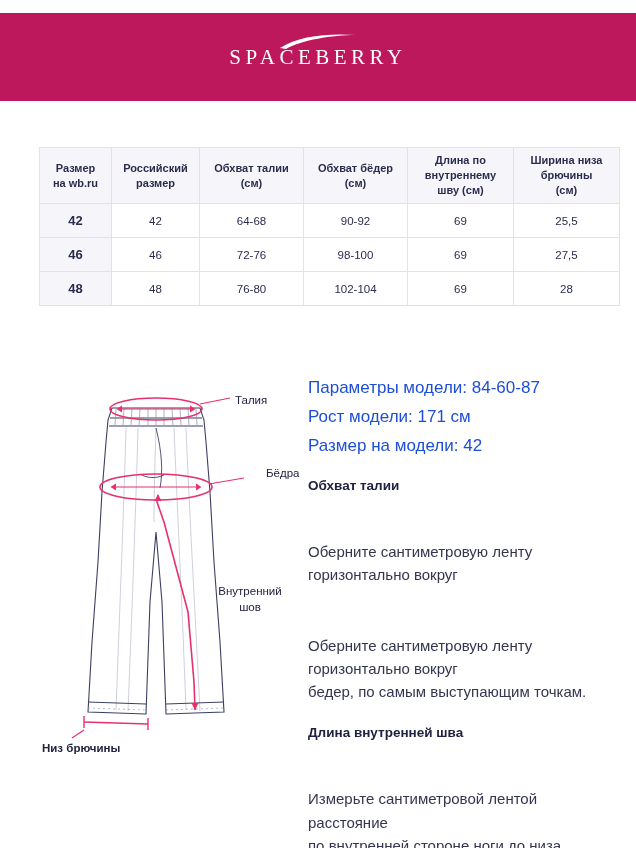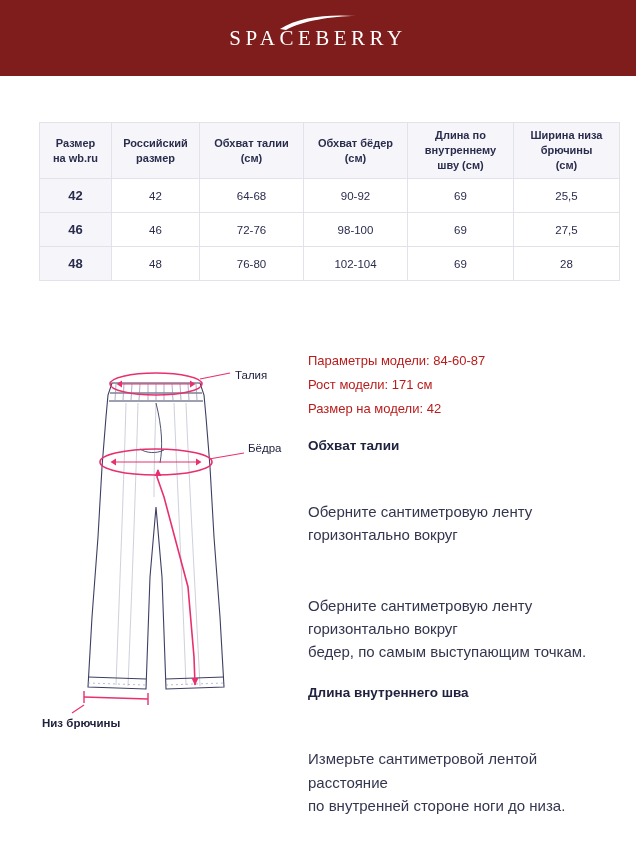--- a/index.html
+++ b/index.html
@@ -12,25 +12,26 @@
     height: 848px;
     background: #ffffff;
     font-family: "Liberation Sans", sans-serif;
     color: #20223f;
     overflow: hidden;
   }
 
   
   .header {
     width: 636px;
-    height: 76px;
-    background: #7f1d1d;
+    height: 88px;
+    background: #be185d;
     display: flex;
     align-items: center;
     justify-content: center;
+    margin-top: 13px;
   }
   .brand {
     display: flex;
     align-items: center;
     justify-content: center;
     position: relative;
   }
   .brand-text {
     color: #ffffff;
     font-family: "Liberation Serif", serif;
@@ -97,22 +98,22 @@
   .diagram {
     width: 272px;
     position: relative;
   }
   .info {
     width: 300px;
     padding-top: 16px;
     margin-left: 8px;
   }
   .info .param-line {
-    font-size: 13px;
-    color: #b91c1c;
+    font-size: 17px;
+    color: #1d4ed8;
     margin-bottom: 9px;
     font-weight: 400;
   }
   .info .param-line .lbl { font-weight: 400; }
   .info .block { margin-top: 22px; }
   .info .block-title {
     font-size: 13.5px;
     font-weight: bold;
     color: #20223f;
     margin-bottom: 7px;
@@ -125,21 +126,21 @@
   }
 
   
   .dlabel {
     position: absolute;
     font-size: 11.5px;
     color: #20223f;
     font-weight: 400;
   }
   .lbl-talia { left: 207px; top: 32px; }
-  .lbl-bedra { left: 220px; top: 105px; }
+  .lbl-bedra { left: 238px; top: 105px; }
   .lbl-shov  { left: 178px; top: 222px; width: 88px; text-align: center; line-height: 1.35; }
   .lbl-niz   { left: 14px; top: 380px; font-weight: bold; }
 
   svg.pants { display: block; }
 </style>
 </head>
 <body>
 
 <div class="header">
   <div class="brand">
@@ -293,20 +294,24 @@
 
       <path d="M56 360 L120 362" stroke="#e8306f" stroke-width="1.4" fill="none"></path>
       <path d="M56 354 L56 366" stroke="#e8306f" stroke-width="1.4"></path>
       <path d="M120 356 L120 368" stroke="#e8306f" stroke-width="1.4"></path>
       <path d="M64 360 L68 366" stroke="#e8306f" stroke-width="0"></path>
       <path d="M56 368 L44 376" stroke="#e8306f" stroke-width="1.1" fill="none"></path>
     </svg>
 
     <div class="dlabel lbl-talia">Талия</div>
     <div class="dlabel lbl-bedra">Бёдра</div>
+    <div class="dlabel lbl-shov">
+      <div>Внутренний</div>
+      <div>шов</div>
+    </div>
     <div class="dlabel lbl-niz">Низ брючины</div>
   </div>
 
   <div class="info">
     <div class="param-line">
       <span class="lbl">Параметры модели:</span>
       <span>84-60-87</span>
     </div>
     <div class="param-line">
       <span class="lbl">Рост модели:</span>
@@ -325,20 +330,20 @@
     </div>
 
     <div class="block">
       <div class="block-text">
         <div>Оберните сантиметровую ленту горизонтально вокруг</div>
         <div>бедер, по самым выступающим точкам.</div>
       </div>
     </div>
 
     <div class="block">
-      <div class="block-title">Длина внутреннего шва</div>
+      <div class="block-title">Длина внутренней шва</div>
       <div class="block-text">
         <div>Измерьте сантиметровой лентой расстояние</div>
         <div>по внутренней стороне ноги до низа.</div>
       </div>
     </div>
   </div>
 </div>
 
 </body></html>

